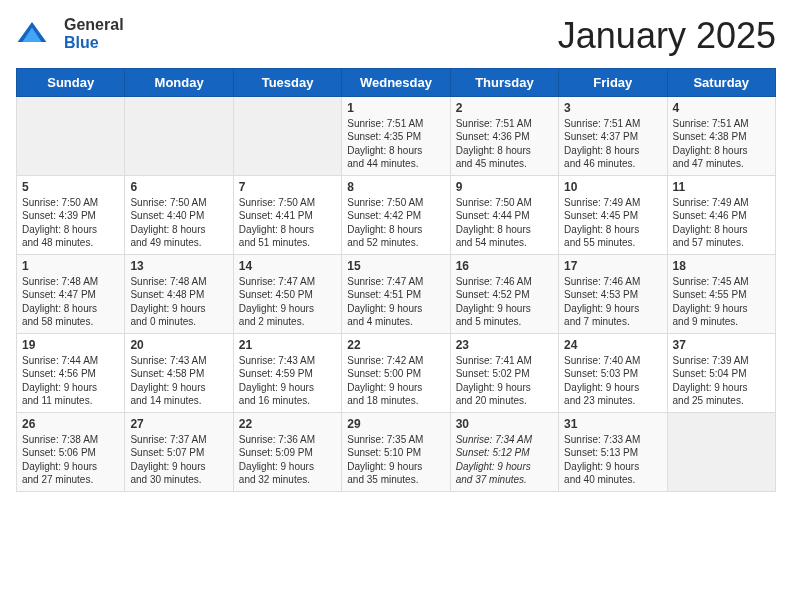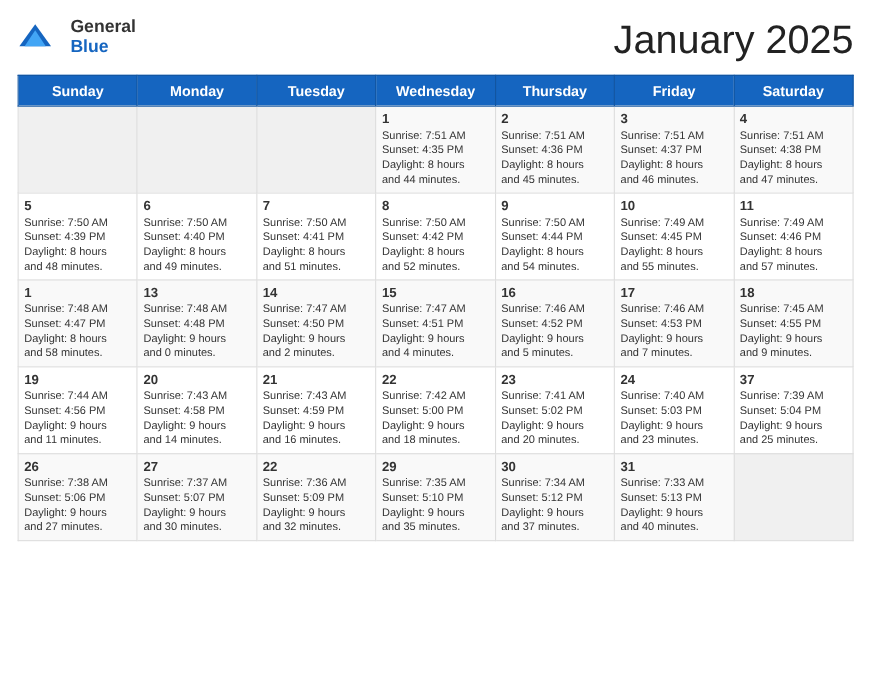--- a/index.html
+++ b/index.html
@@ -342,21 +342,21 @@
         </td>
         <td>
           <span class="day-num">29</span>
           <div class="day-info" style="white-space: pre-line;">Sunrise: 7:35 AM
 Sunset: 5:10 PM
 Daylight: 9 hours
 and 35 minutes.</div>
         </td>
         <td>
           <span class="day-num">30</span>
-          <div class="day-info" style="white-space: pre-line;">Sunrise: 7:34 AM
+          <div class="day-info" style="white-space: pre-line; font-style: italic;">Sunrise: 7:34 AM
 Sunset: 5:12 PM
 Daylight: 9 hours
 and 37 minutes.</div>
         </td>
         <td>
           <span class="day-num">31</span>
           <div class="day-info" style="white-space: pre-line;">Sunrise: 7:33 AM
 Sunset: 5:13 PM
 Daylight: 9 hours
 and 40 minutes.</div>

